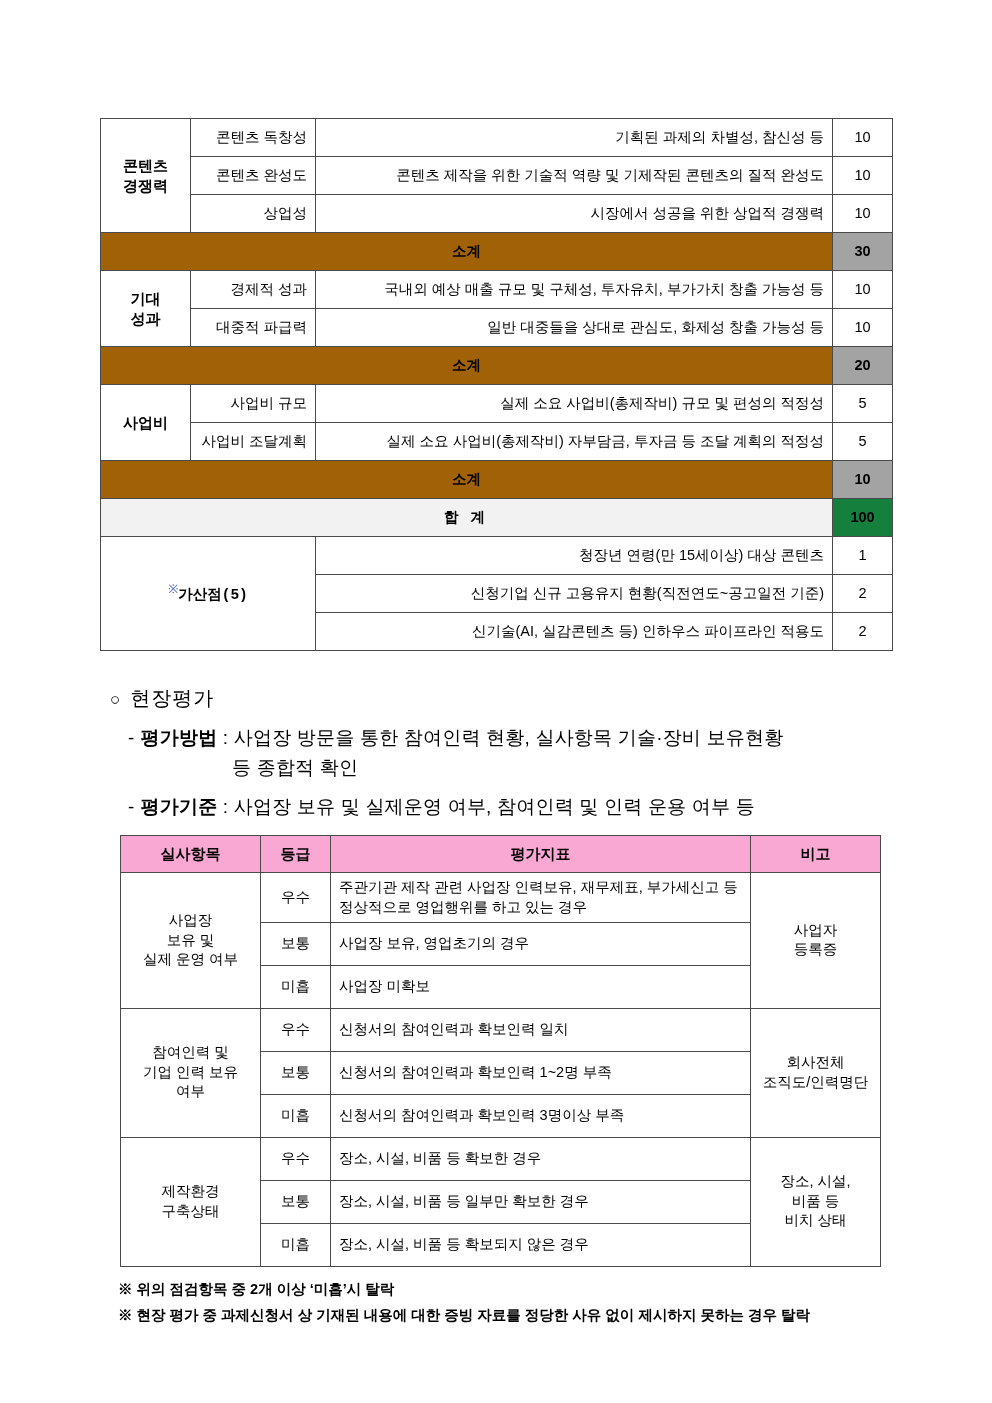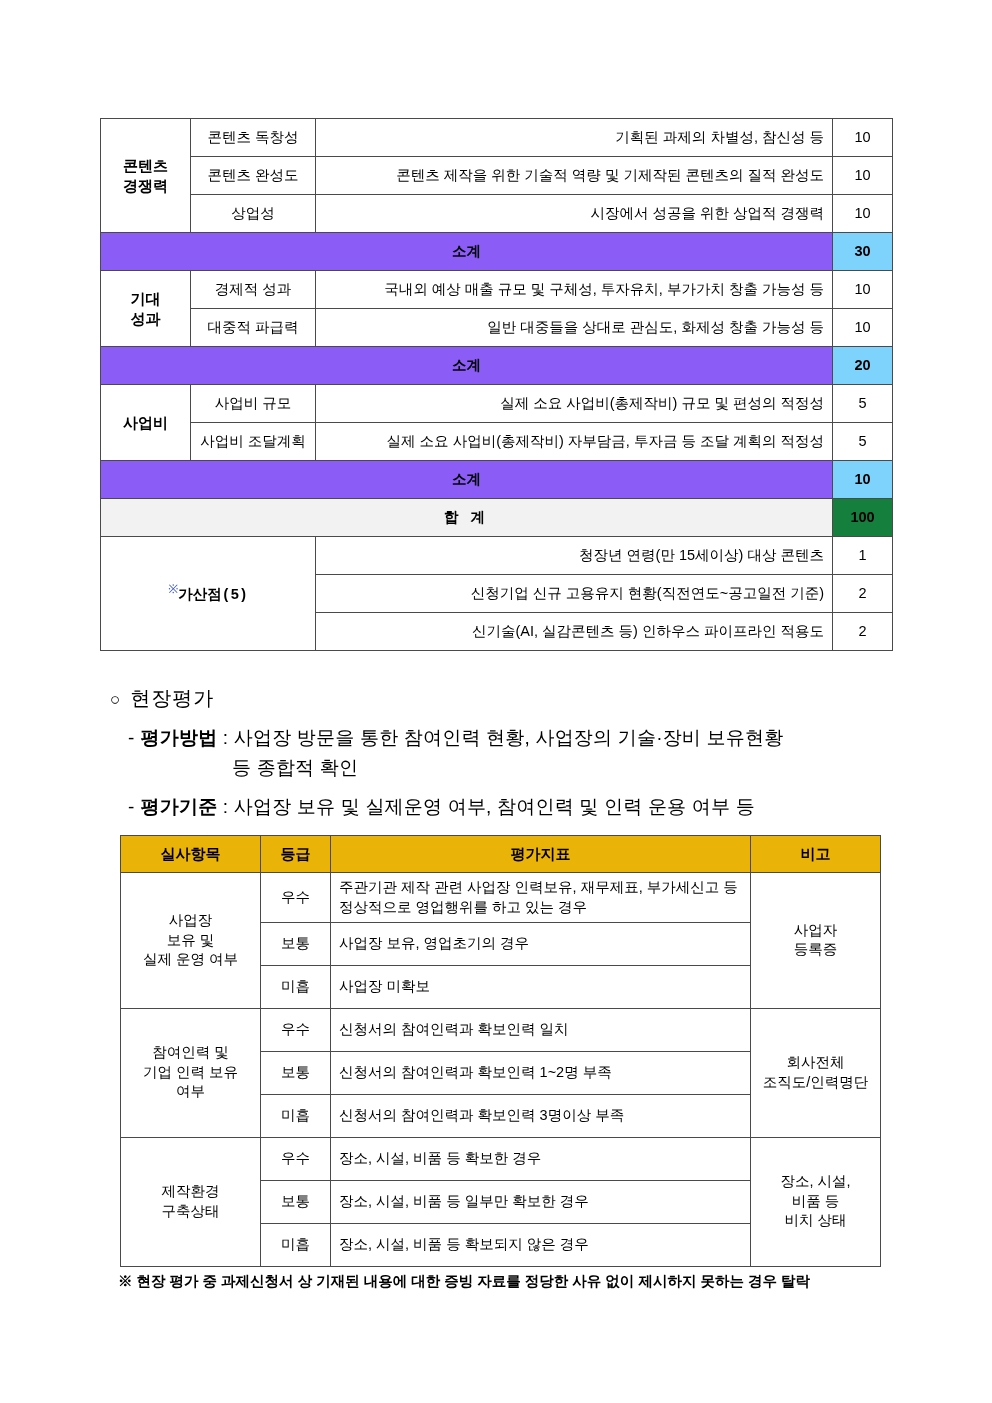--- a/index.html
+++ b/index.html
@@ -37,37 +37,37 @@
   .t1 td {
     height: 29px;
   }
   .t1 .cat {
     text-align: center;
     font-weight: bold;
     font-size: 15px;
     line-height: 1.3;
   }
   .t1 .item {
-    text-align: center;
+    text-align: right;
   }
   .t1 .desc {
     text-align: right;
   }
   .t1 .pt {
     text-align: center;
   }
   .t1 .subtotal {
     text-align: center;
     font-weight: bold;
-    background: #8b5cf6;
+    background: #a16207;
   }
   .t1 .subtotal-pt {
     text-align: center;
     font-weight: bold;
-    background: #7dd3fc;
+    background: #a3a3a3;
   }
   .t1 .total {
     text-align: center;
     font-weight: bold;
     letter-spacing: 4px;
     background: #f2f2f2;
   }
   .t1 .total-pt {
     text-align: center;
     font-weight: bold;
@@ -127,21 +127,21 @@
   .note b { font-weight: bold; }
   
   .t2 {
     margin-top: 14px;
     margin-left: 20px;
     width: 760px;
   }
   .t2 th {
     text-align: center;
     font-weight: bold;
-    background: #eab308;
+    background: #f9a8d4;
     height: 28px;
     font-size: 15px;
   }
   .t2 td {
     height: 34px;
   }
   .t2 .c {
     text-align: center;
     line-height: 1.35;
   }
@@ -243,21 +243,21 @@
       </tr>
     </tbody>
   </table>
 
   <div class="section">
     <div class="h-circle">
       <span class="bullet">○</span><span>현장평가</span>
     </div>
 
     <div class="dash-line">
-      <span class="dash">-</span><b>평가방법</b><span> : </span><span>사업장 방문을 통한 참여인력 현황, 사업장의 기술·장비 보유현황</span>
+      <span class="dash">-</span><b>평가방법</b><span> : </span><span>사업장 방문을 통한 참여인력 현황, 실사항목 기술·장비 보유현황</span>
     </div>
     <div class="dash-cont">등 종합적 확인</div>
 
 
     <div class="dash-line">
       <span class="dash">-</span><b>평가기준</b><span> : </span><span>사업장 보유 및 실제운영 여부, 참여인력 및 인력 운용 여부 등</span>
     </div>
   </div>
 
   <table class="t2">
@@ -317,15 +317,16 @@
         <td class="c">보통</td>
         <td class="l">장소, 시설, 비품 등 일부만 확보한 경우</td>
       </tr>
       <tr>
         <td class="c">미흡</td>
         <td class="l">장소, 시설, 비품 등 확보되지 않은 경우</td>
       </tr>
     </tbody>
   </table>
 
+  <div class="foot">※ 위의 점검항목 중 2개 이상 ‘미흡’시 탈락</div>
   <div class="foot" style="margin-top:2px">※ 현장 평가 중 과제신청서 상 기재된 내용에 대한 증빙 자료를 정당한 사유 없이 제시하지 못하는 경우 탈락</div>
 
 </div>
 
 </body></html>

